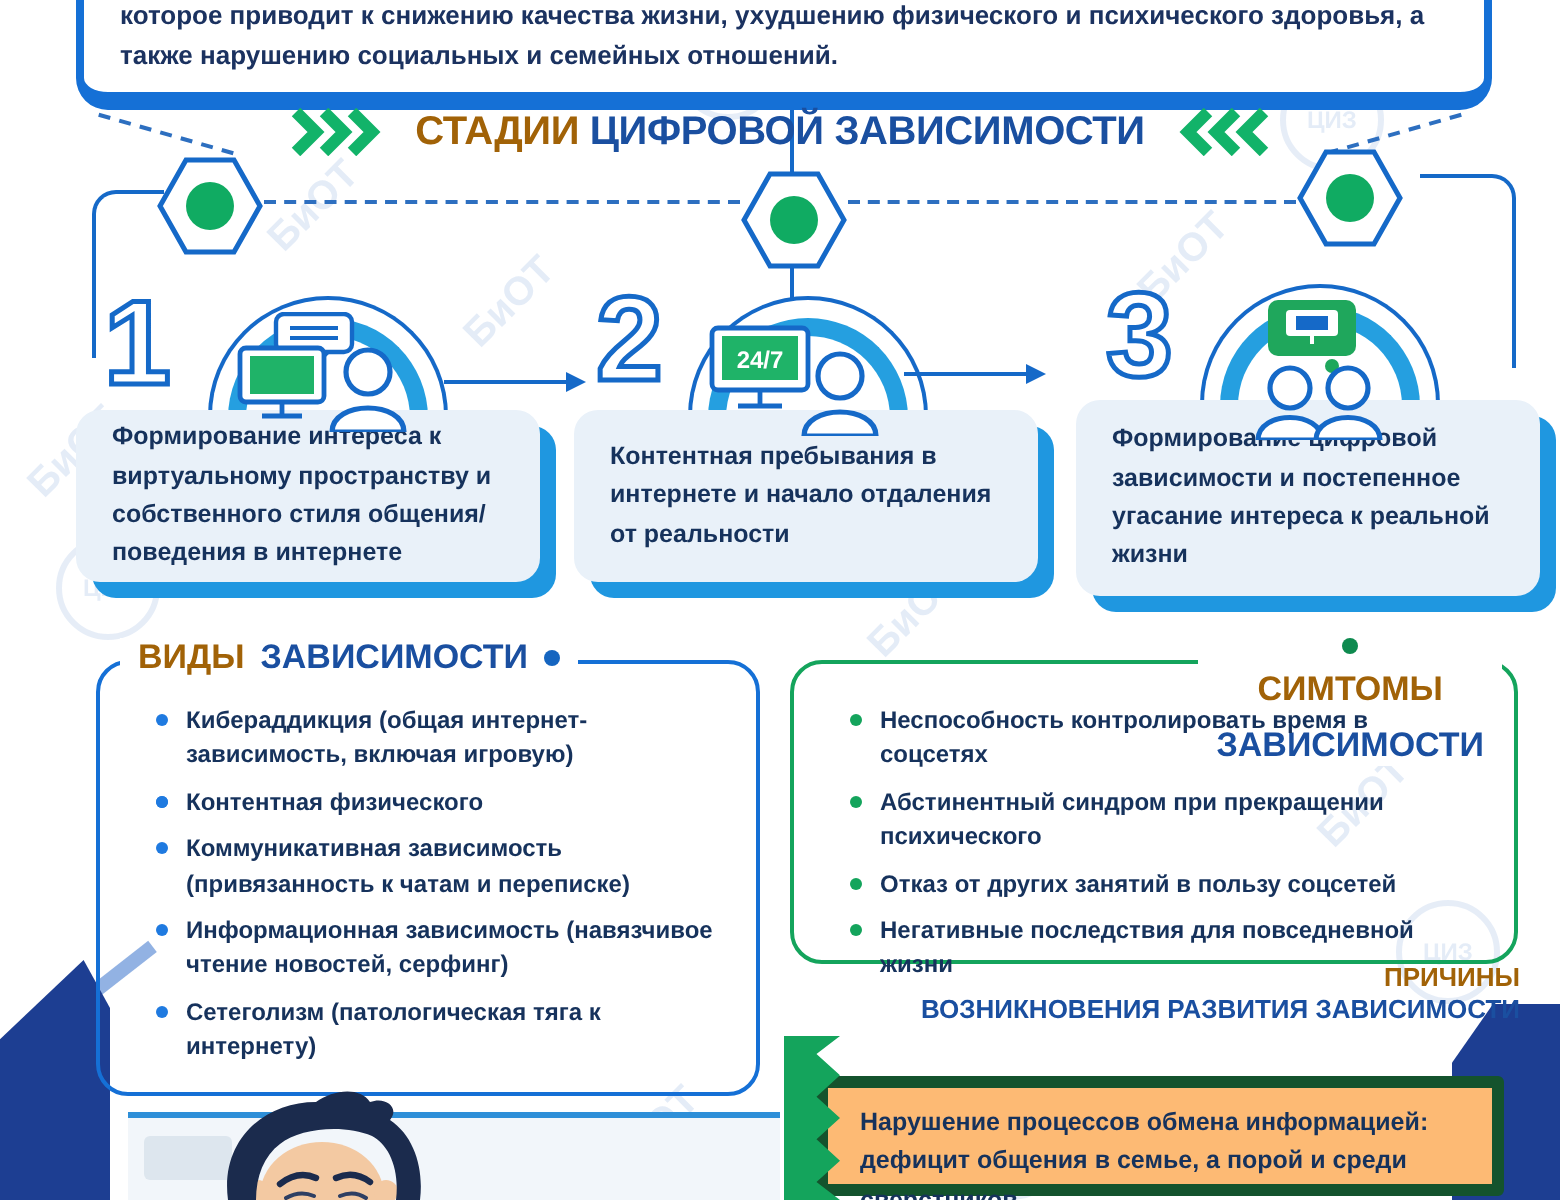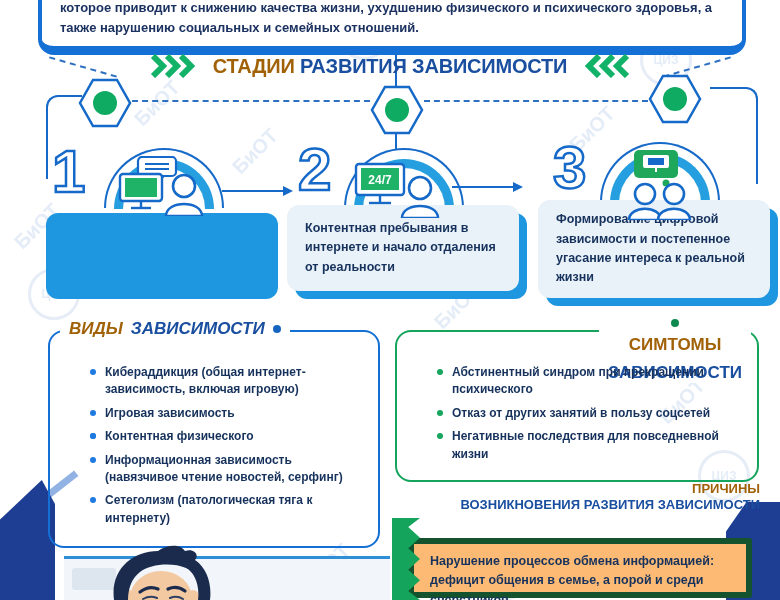--- a/index.html
+++ b/index.html
@@ -56,21 +56,21 @@
   .flow-arrow .head{position:absolute;right:-9px;top:-6.5px;width:0;height:0;
       border-left:10px solid #1569c8;border-top:5.5px solid transparent;border-bottom:5.5px solid transparent;}
 
   
   .sec-box{border-radius:16px;z-index:3;background:transparent;}
   .sec-types{border:2.5px solid #1570d6;}
   .sec-symptoms{border:2.5px solid #14a45c;}
   .sec-title{position:absolute;top:-13px;background:#ffffff;padding:0 9px;font-size:17px;font-weight:800;
              white-space:nowrap;display:flex;align-items:center;gap:8px;}
   .sec-dot{width:8px;height:8px;border-radius:50%;display:inline-block;}
-  .sec-list{list-style:none;margin:16px;padding:16px 12px 10px 24px;}
+  .sec-list{list-style:none;margin:4px;padding:16px 12px 10px 24px;}
   .sec-list li{position:relative;padding-left:15px;margin-bottom:6px;font-size:12px;line-height:1.45;
                font-weight:700;color:#16325c;}
   .sec-list .dot{position:absolute;left:0;top:5px;width:6px;height:6px;border-radius:50%;}
   .dot-blue{background:#1f7ae0;} .dot-green{background:#14a45c;}
 
   
   .causes-title{right:20px;top:481px;text-align:right;z-index:3;font-weight:800;font-size:13px;line-height:1.2;}
   .cause-shadow{background:#c6ccd4;border-radius:3px;z-index:2;}
   .cause-box{background:#fdba74;border:6px solid #14532d;border-radius:3px;z-index:3;display:flex;}
   .cause-box p{margin:0;padding:8px 14px 8px 16px;font-size:12.5px;line-height:1.55;font-weight:700;color:#16325c;}
@@ -107,21 +107,21 @@
   </div>
 
   <div class="abs stages-header">
     <svg width="52" height="24" viewBox="0 0 52 24">
       <path d="M6 2 L16 12 L6 22" stroke="#12b369" stroke-width="6" fill="none"></path>
       <path d="M20 2 L30 12 L20 22" stroke="#12b369" stroke-width="6" fill="none"></path>
       <path d="M34 2 L44 12 L34 22" stroke="#12b369" stroke-width="6" fill="none"></path>
     </svg>
     <div class="stages-title">
       <span class="t-red">СТАДИИ</span>
-      <span class="t-blue">РАЗВИТИЯ ЗАВИСИМОСТИ</span>
+      <span class="t-blue">ЦИФРОВОЙ ЗАВИСИМОСТИ</span>
     </div>
     <svg width="52" height="24" viewBox="0 0 52 24">
       <path d="M46 2 L36 12 L46 22" stroke="#12b369" stroke-width="6" fill="none"></path>
       <path d="M32 2 L22 12 L32 22" stroke="#12b369" stroke-width="6" fill="none"></path>
       <path d="M18 2 L8 12 L18 22" stroke="#12b369" stroke-width="6" fill="none"></path>
     </svg>
   </div>
 
   <div class="abs dash" style="left:48px;top:66px;width:70px;transform:rotate(16deg);"></div>
   <div class="abs dash" style="left:662px;top:66px;width:70px;transform:rotate(-16deg);"></div>
@@ -196,52 +196,56 @@
   </svg>
 
   <div class="abs flow-arrow" style="left:222px;top:190px;width:62px;">
       <span class="head"></span>
     </div>
   <div class="abs flow-arrow" style="left:452px;top:186px;width:62px;">
       <span class="head"></span>
     </div>
 
   <div class="abs stage-shadow" style="left:46px;top:213px;width:232px;height:86px;"></div>
+  <div class="abs stage-box" style="left:38px;top:205px;width:232px;height:86px;">
+    <p>Формирование интереса к виртуальному пространству и собственного стиля общения/поведения в интернете</p>
+  </div>
   <div class="abs stage-shadow" style="left:295px;top:213px;width:232px;height:86px;"></div>
   <div class="abs stage-box" style="left:287px;top:205px;width:232px;height:86px;">
     <p>Контентная пребывания в интернете и начало отдаления от реальности</p>
   </div>
   <div class="abs stage-shadow" style="left:546px;top:208px;width:232px;height:98px;"></div>
   <div class="abs stage-box" style="left:538px;top:200px;width:232px;height:98px;">
     <p>Формирование цифровой зависимости и постепенное угасание интереса к реальной жизни</p>
   </div>
 
   <div class="abs sec-box sec-types" style="left:48px;top:330px;width:328px;height:214px;">
-    <div class="sec-title" style="left:10px;font-style:italic;">
+    <div class="sec-title" style="left:10px;">
       <span class="t-red">ВИДЫ</span>
       <span class="t-blue">ЗАВИСИМОСТИ</span>
       <span class="sec-dot" style="background:#1565c0;"></span>
     </div>
     <ul class="sec-list">
       <li><span class="dot dot-blue"></span><span>Кибераддикция (общая интернет-зависимость, включая игровую)</span></li>
-      <li><span class="dot dot-blue"></span><span>Игровая зависимость</span></li>
       <li><span class="dot dot-blue"></span></li>
       <li><span class="dot dot-blue"></span><span>Контентная физического</span></li>
+      <li><span class="dot dot-blue"></span><span>Коммуникативная зависимость (привязанность к чатам и переписке)</span></li>
       <li><span class="dot dot-blue"></span><span>Информационная зависимость (навязчивое чтение новостей, серфинг)</span></li>
       <li><span class="dot dot-blue"></span><span>Сетеголизм (патологическая тяга к интернету)</span></li>
     </ul>
   </div>
 
   <div class="abs sec-box sec-symptoms" style="left:395px;top:330px;width:360px;height:148px;">
     <div class="sec-title" style="right:6px;flex-direction:column;">
       <span class="sec-dot" style="background:#0e8a4f;"></span>
       <span class="t-red">СИМТОМЫ</span>
       <span class="t-blue">ЗАВИСИМОСТИ</span>
     </div>
     <ul class="sec-list">
+      <li><span class="dot dot-green"></span><span>Неспособность контролировать время в соцсетях</span></li>
       <li><span class="dot dot-green"></span><span>Абстинентный синдром при прекращении психического</span></li>
       <li><span class="dot dot-green"></span><span>Отказ от других занятий в пользу соцсетей</span></li>
       <li><span class="dot dot-green"></span><span>Негативные последствия для повседневной жизни</span></li>
     </ul>
   </div>
 
   <div class="abs causes-title">
     <div class="t-red">ПРИЧИНЫ</div>
     <div class="t-blue">ВОЗНИКНОВЕНИЯ РАЗВИТИЯ ЗАВИСИМОСТИ</div>
   </div>

